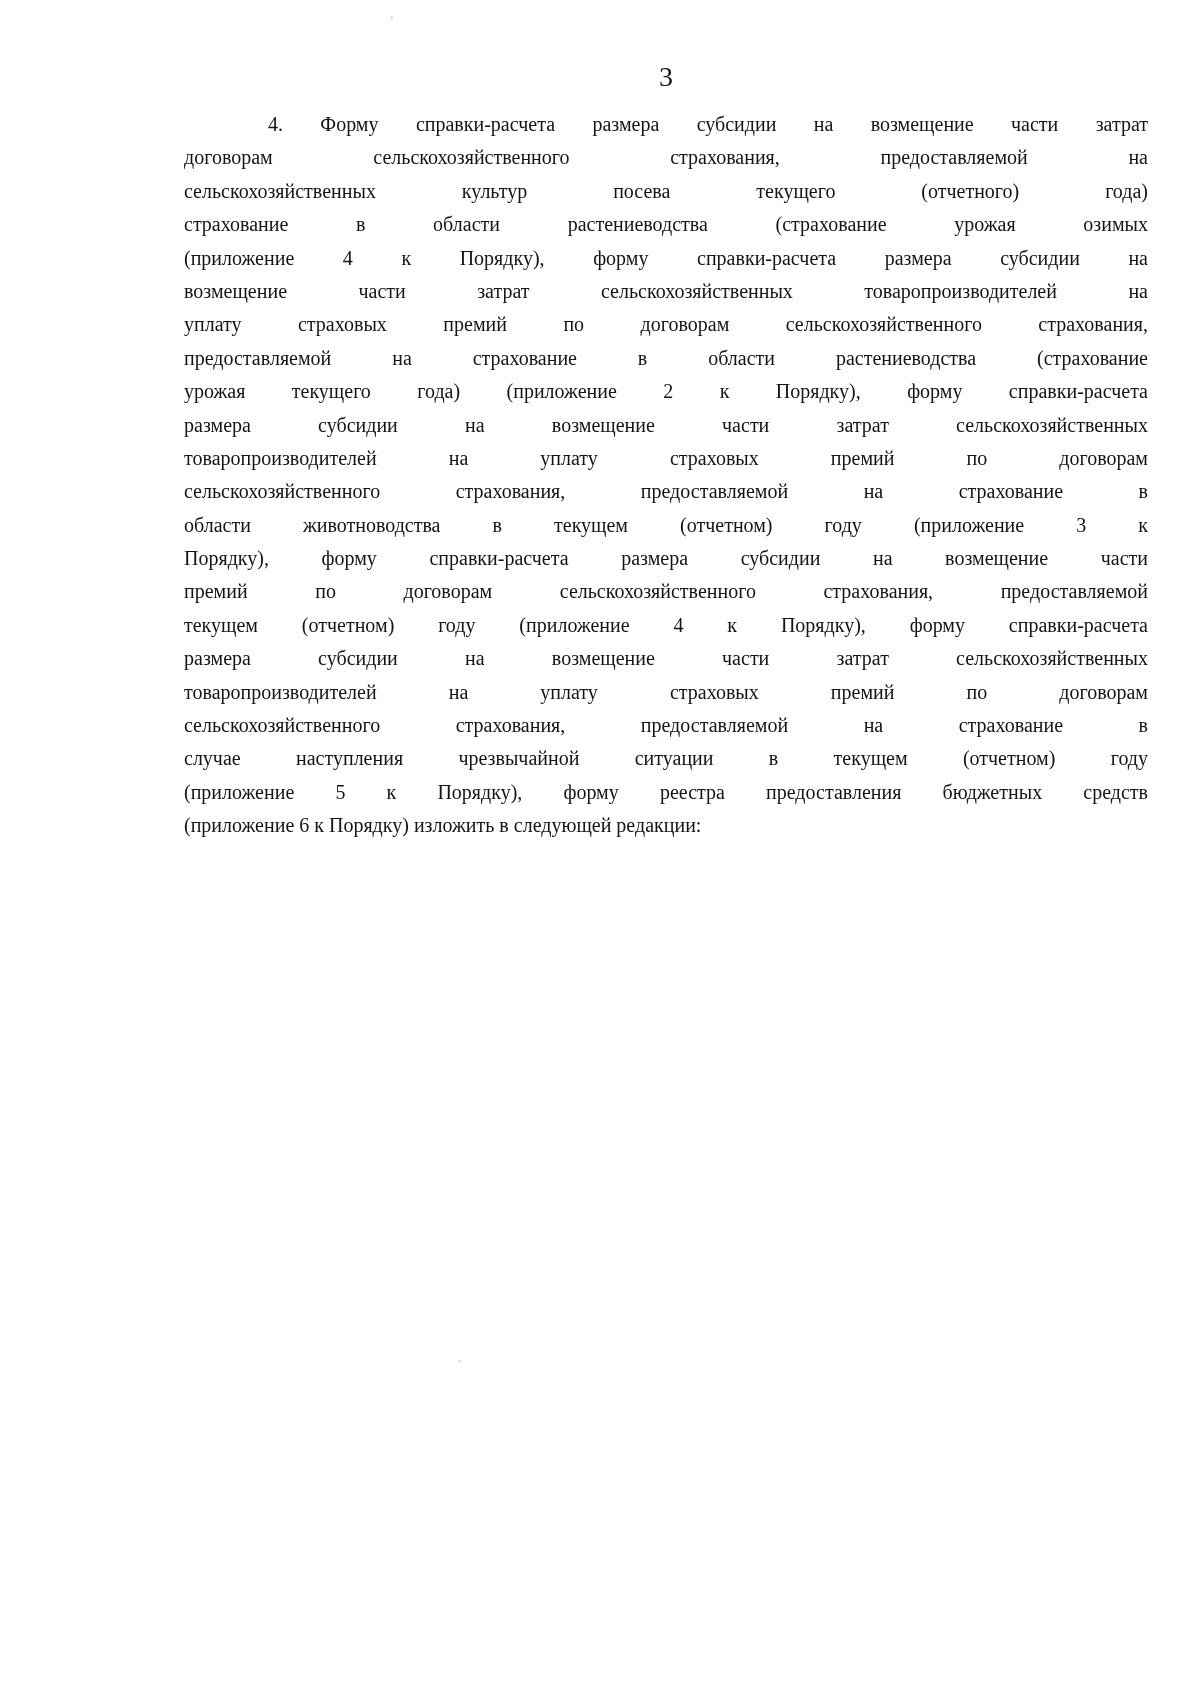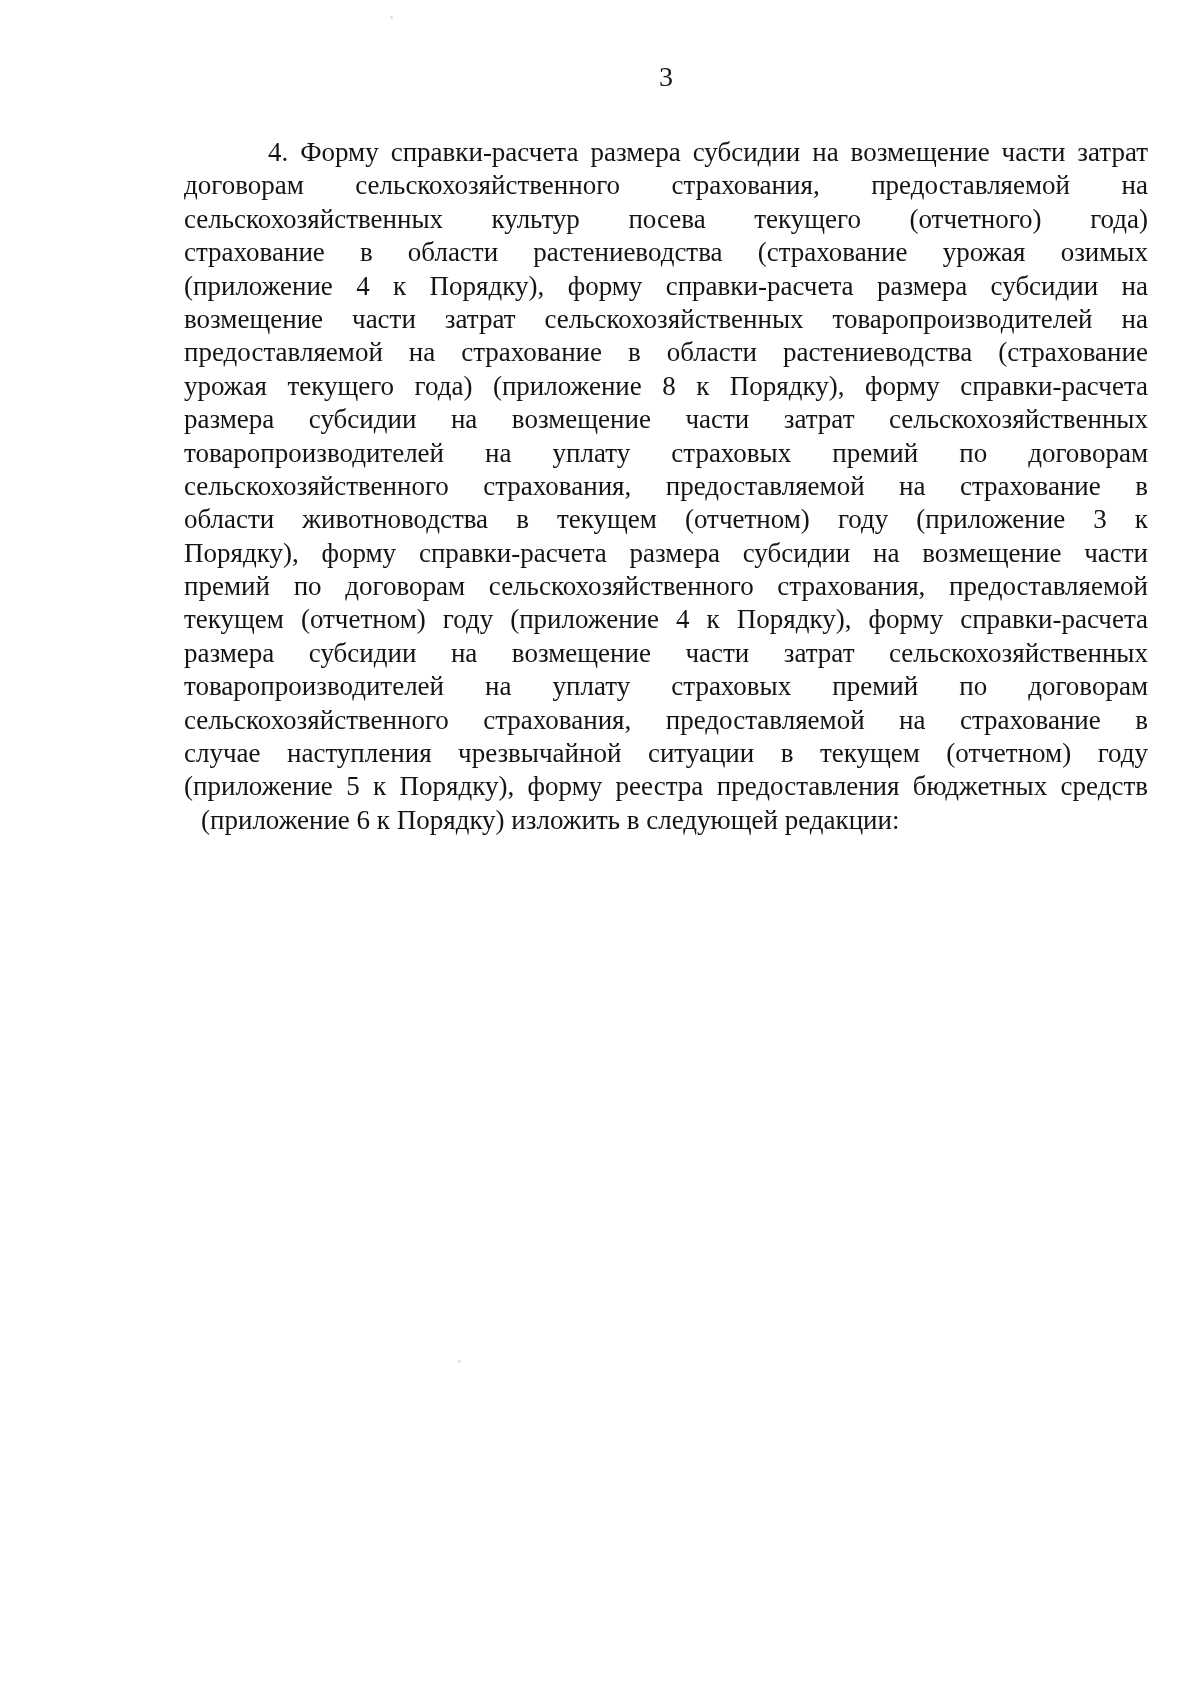--- a/index.html
+++ b/index.html
@@ -26,39 +26,38 @@
     top: 60px;
     width: 964px;
     text-align: center;
     font-size: 28px;
     line-height: 34px;
     color: #141414;
   }
   .paragraph {
     position: absolute;
     left: 184px;
-    top: 136px;
+    top: 108px;
     width: 964px;
-    font-size: 27px;
+    font-size: 20px;
     line-height: 33.4px;
     color: #141414;
   }
   .paragraph .line {
     text-align: justify;
     text-align-last: justify;
     height: 33.4px;
     overflow: visible;
     white-space: normal;
   }
   .paragraph .line.first {
     padding-left: 84px;
   }
   .paragraph .line.last {
     text-align-last: left;
-    margin-left: 17px;
   }
   .speck {
     position: absolute;
     background: #c9c9c9;
     border-radius: 50%;
     opacity: 0.6;
   }
   .speck-top {
     left: 390px;
     top: 16px;
@@ -78,22 +77,23 @@
 <div class="page">
   <div class="page-number">3</div>
 
   <div class="paragraph">
       <div class="line first">4. Форму справки-расчета размера субсидии на возмещение части затрат</div>
       <div class="line">договорам сельскохозяйственного страхования, предоставляемой на</div>
       <div class="line">сельскохозяйственных культур посева текущего (отчетного) года)</div>
       <div class="line">страхование в области растениеводства (страхование урожая озимых</div>
       <div class="line">(приложение 4 к Порядку), форму справки-расчета размера субсидии на</div>
       <div class="line">возмещение части затрат сельскохозяйственных товаропроизводителей на</div>
+      <div class="line">уплату страховых премий по договорам сельскохозяйственного страхования,</div>
       <div class="line">предоставляемой на страхование в области растениеводства (страхование</div>
-      <div class="line">урожая текущего года) (приложение 8 к Порядку), форму справки-расчета</div>
+      <div class="line">урожая текущего года) (приложение 2 к Порядку), форму справки-расчета</div>
       <div class="line">размера субсидии на возмещение части затрат сельскохозяйственных</div>
       <div class="line">товаропроизводителей на уплату страховых премий по договорам</div>
       <div class="line">сельскохозяйственного страхования, предоставляемой на страхование в</div>
       <div class="line">области животноводства в текущем (отчетном) году (приложение 3 к</div>
       <div class="line">Порядку), форму справки-расчета размера субсидии на возмещение части</div>
       <div class="line">премий по договорам сельскохозяйственного страхования, предоставляемой</div>
       <div class="line">текущем (отчетном) году (приложение 4 к Порядку), форму справки-расчета</div>
       <div class="line">размера субсидии на возмещение части затрат сельскохозяйственных</div>
       <div class="line">товаропроизводителей на уплату страховых премий по договорам</div>
       <div class="line">сельскохозяйственного страхования, предоставляемой на страхование в</div>

